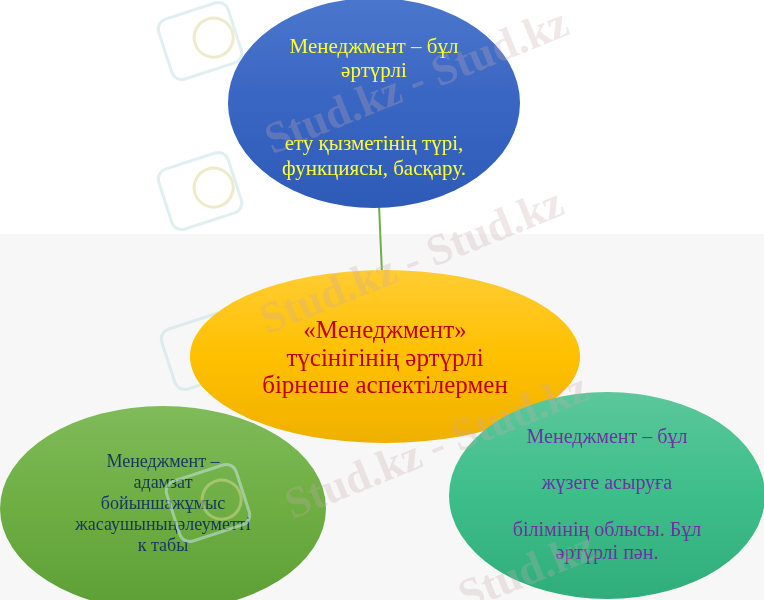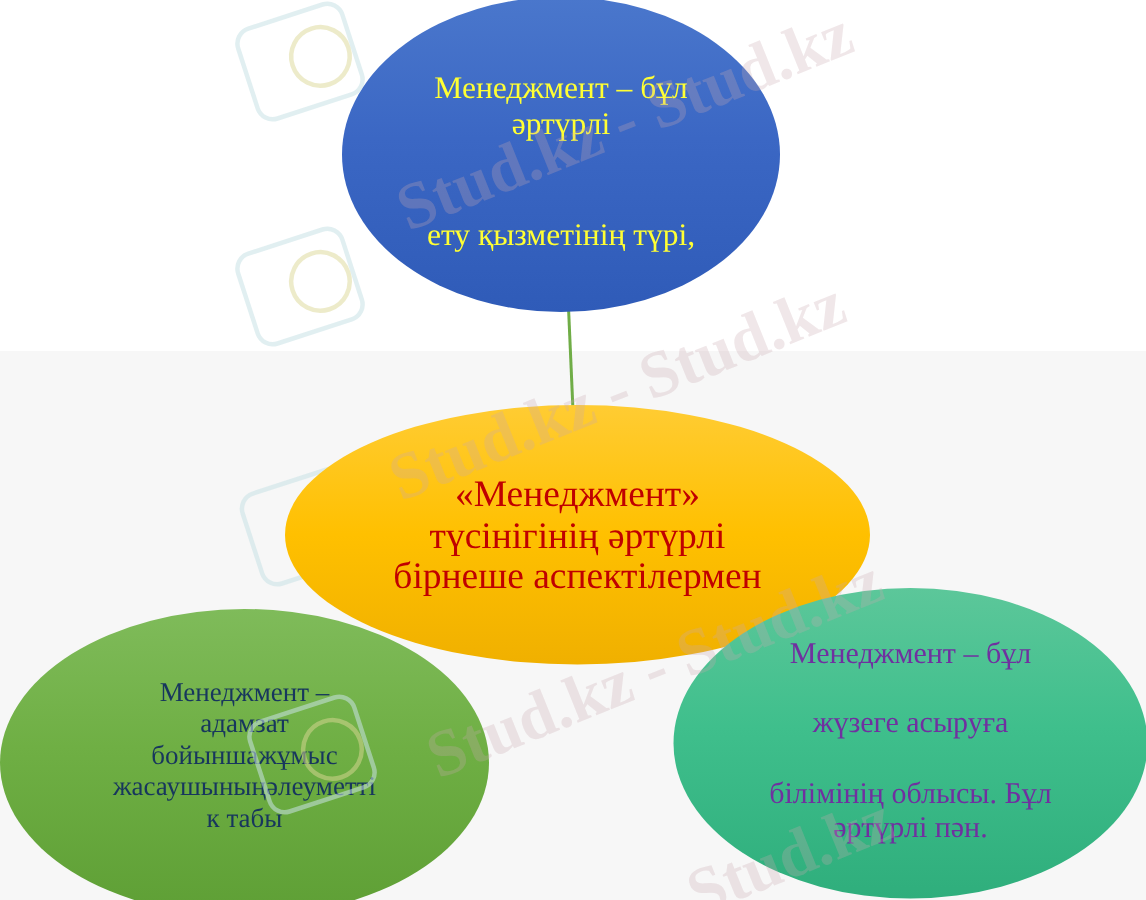--- a/index.html
+++ b/index.html
@@ -79,20 +79,21 @@
 
 <div class="connector"></div>
 
 <div class="ellipse e-top">
   <div class="txt">
     <b>Менеджмент</b><span> – бұл</span><br>
     <span>әртүрлі</span><br>
     <br>
     <br>
     <span>ету қызметінің түрі,</span><br>
+    <span>функциясы, басқару.</span>
   </div>
 </div>
 
 <div class="ellipse e-center">
   <div class="txt">
     <span>«Менеджмент»</span><br>
     <span>түсінігінің әртүрлі</span><br>
     <span>бірнеше аспектілермен</span><br>
   </div>
 </div>

